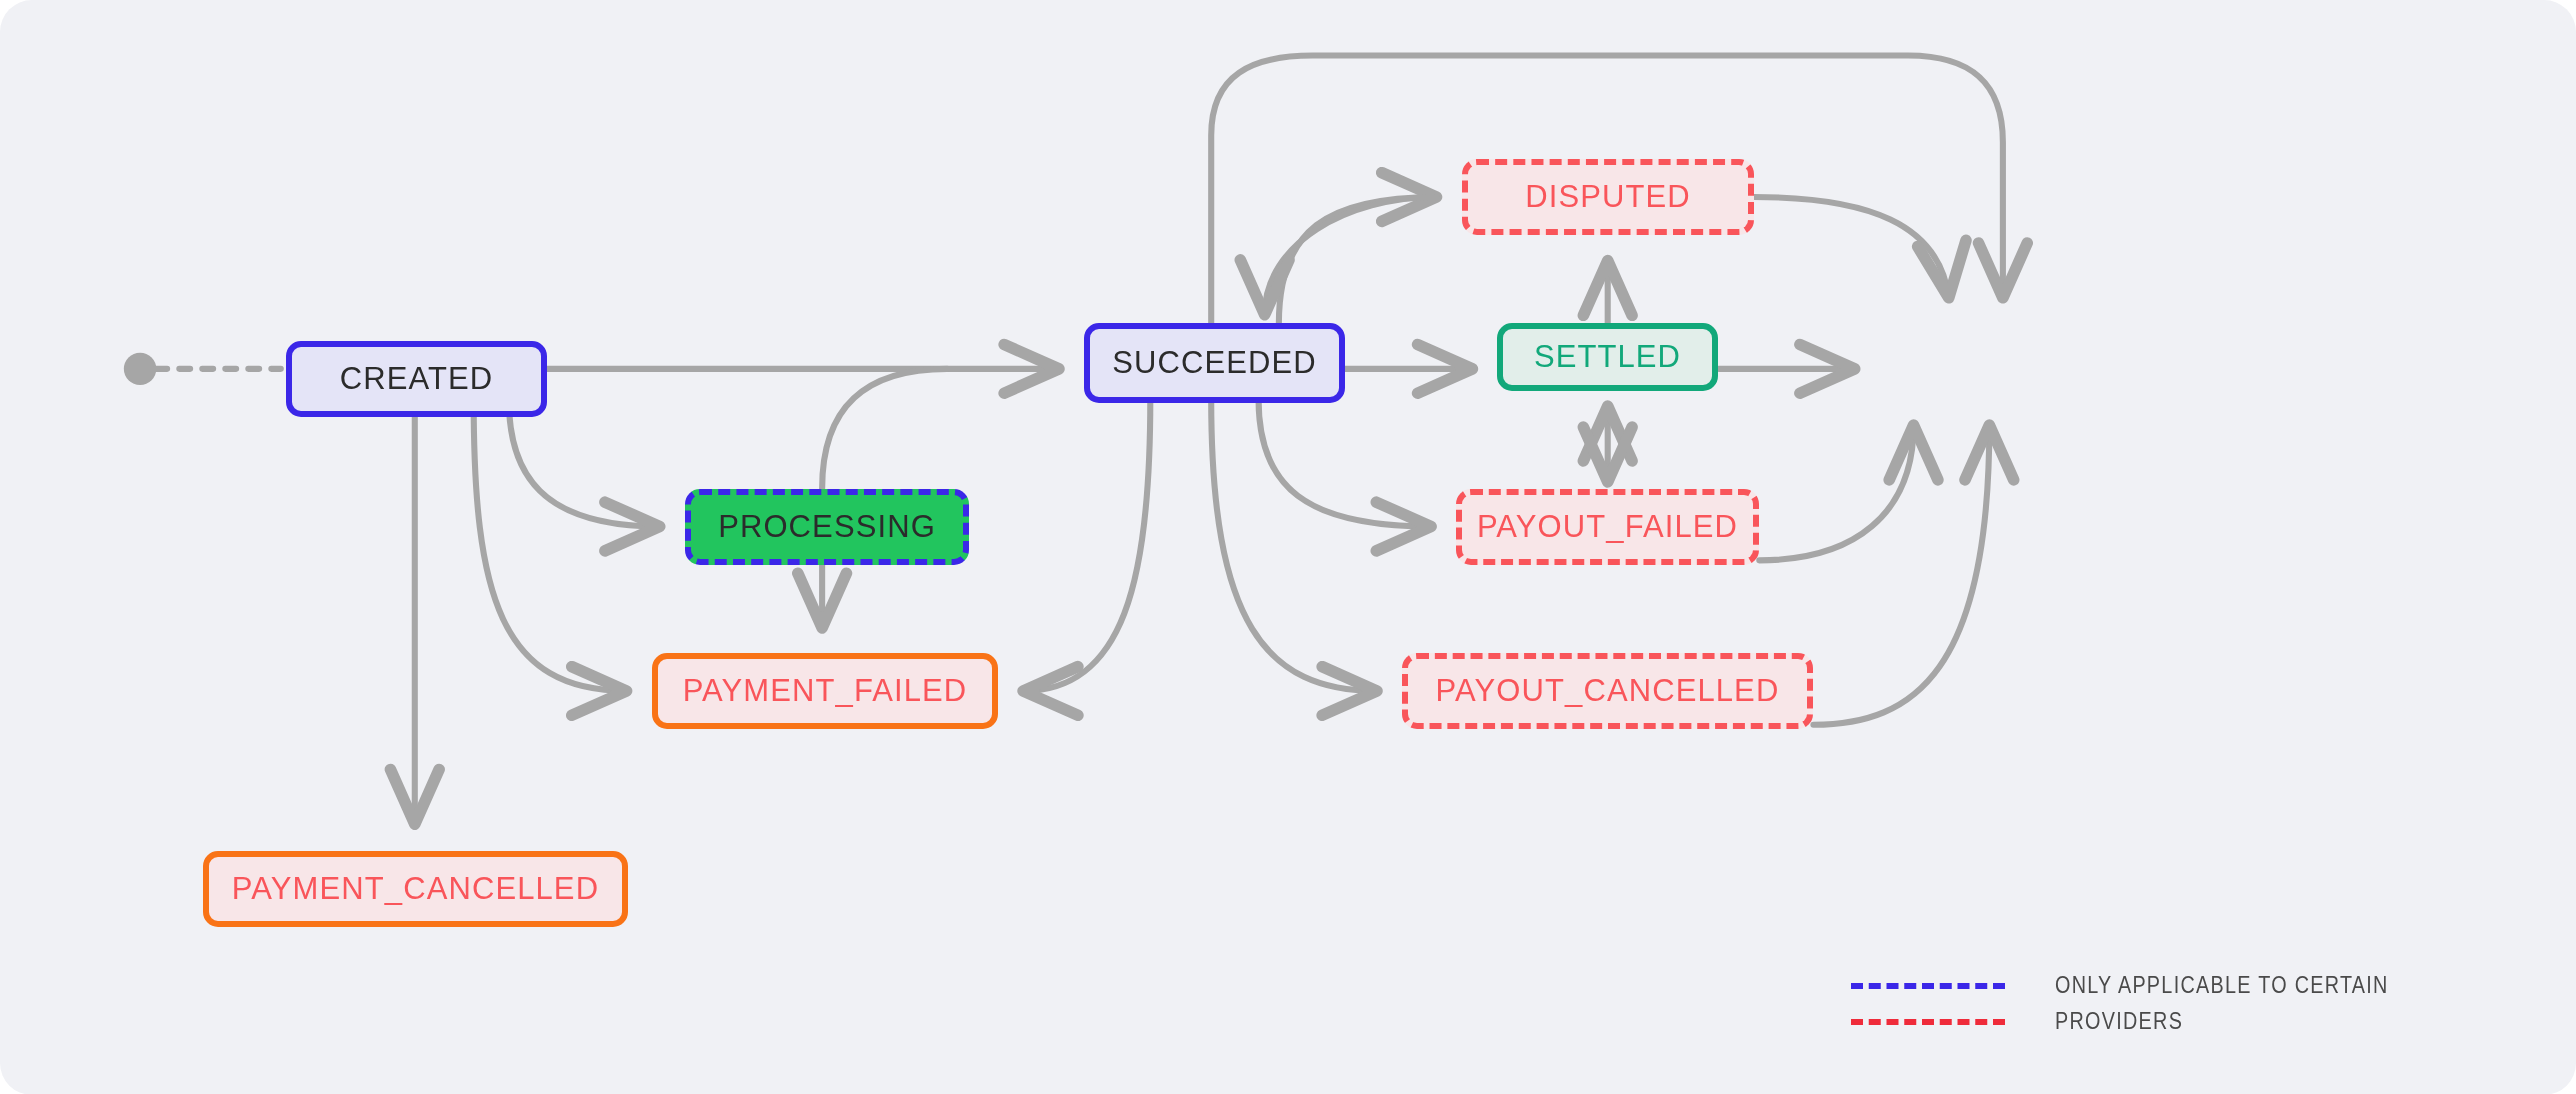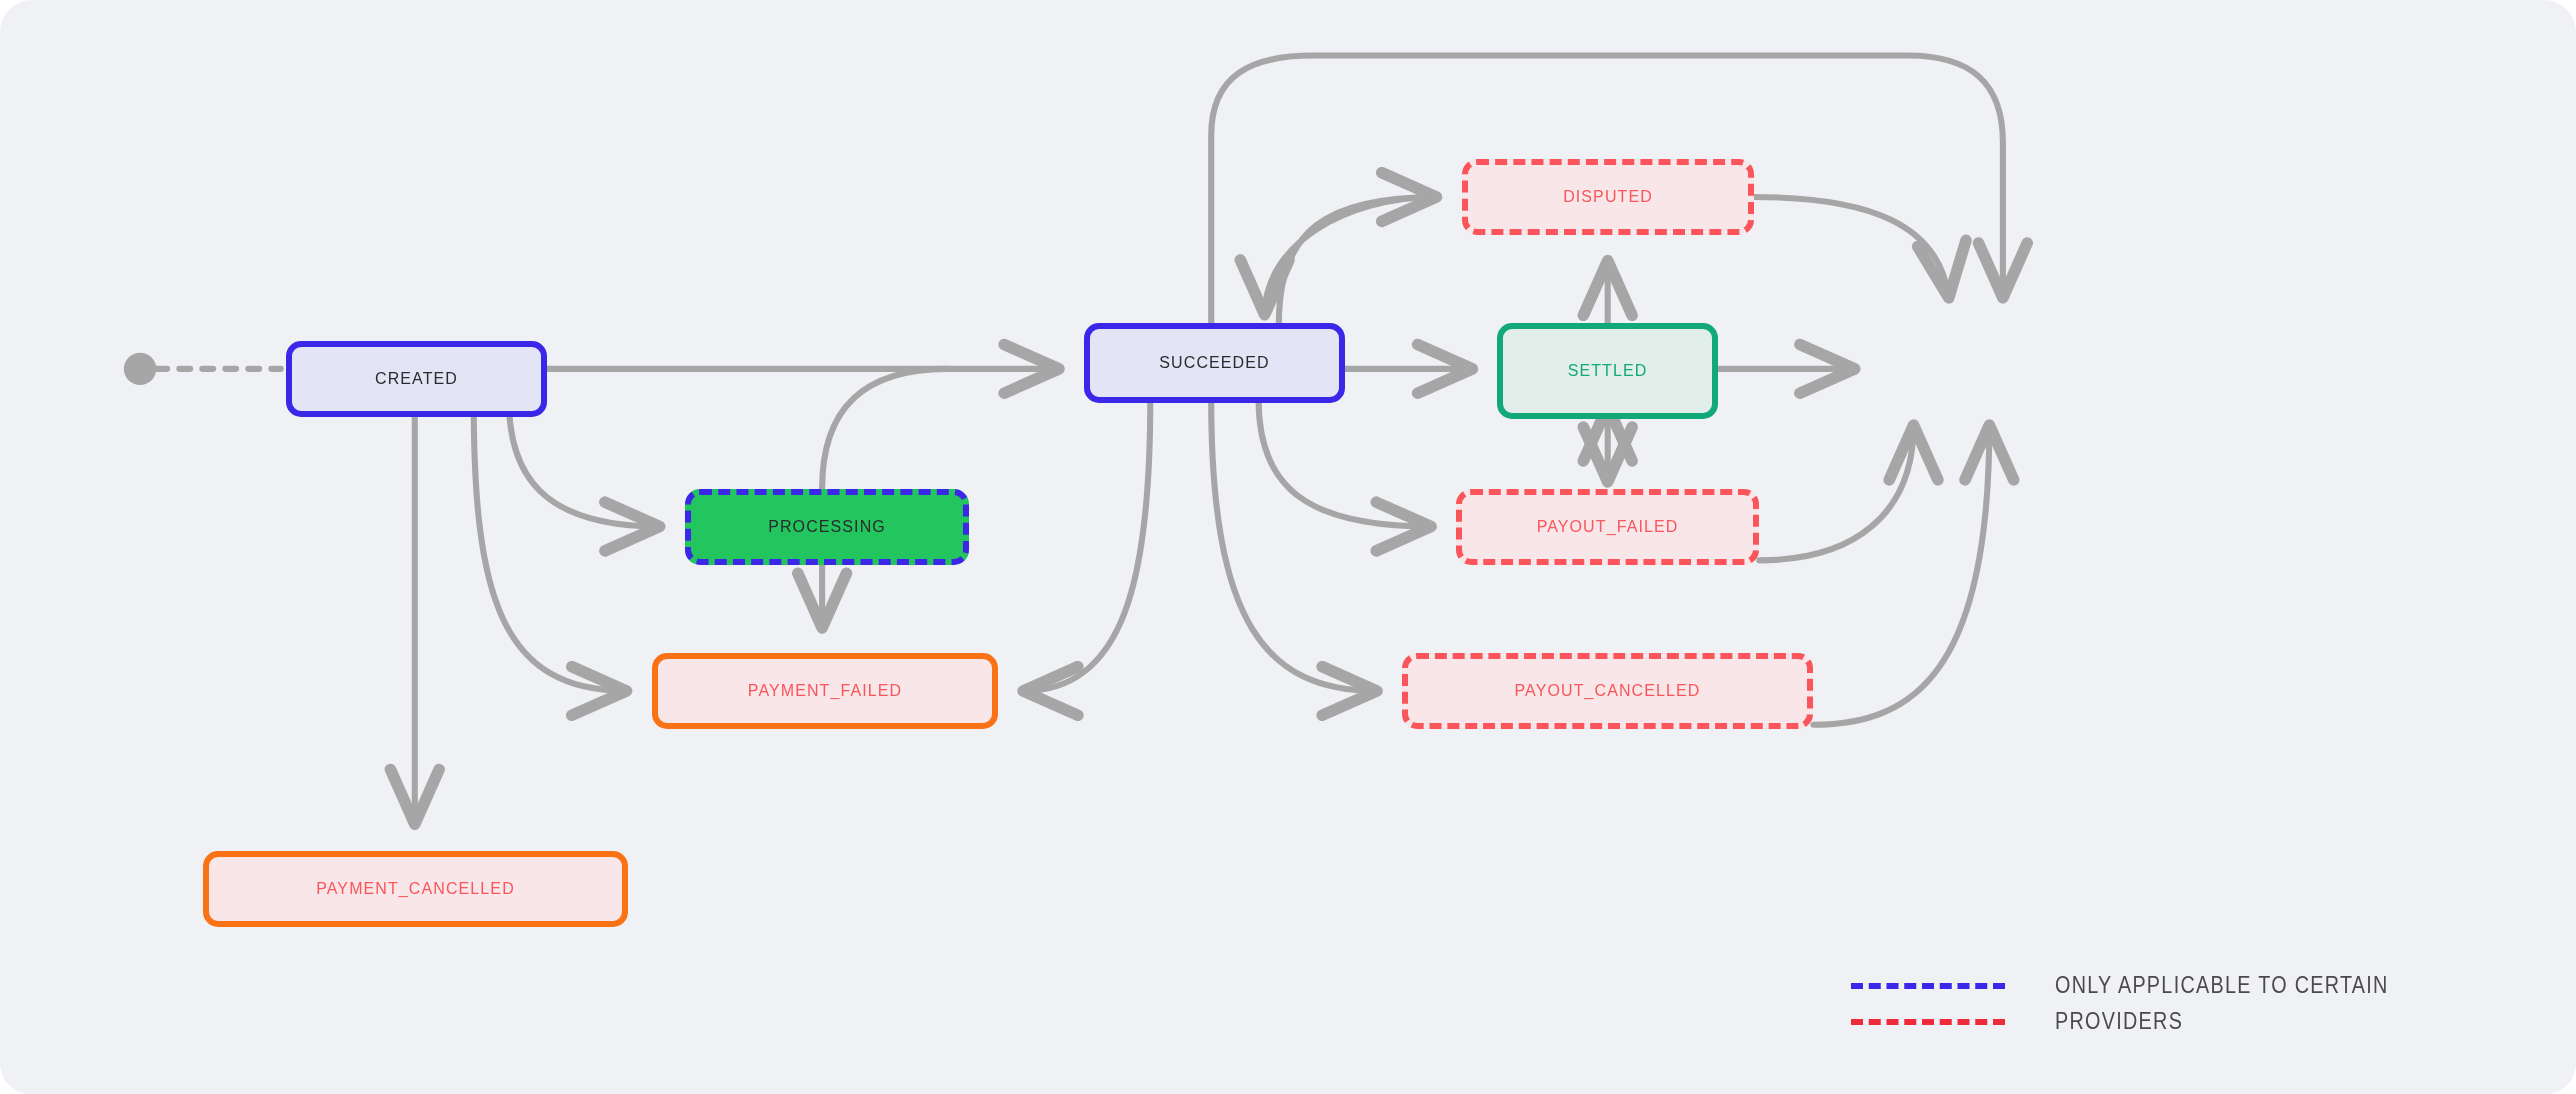--- a/index.html
+++ b/index.html
@@ -30,21 +30,21 @@
     height: 1095px;
   }
   .node {
     position: absolute;
     box-sizing: border-box;
     display: flex;
     align-items: center;
     justify-content: center;
     border-radius: 15px;
     letter-spacing: 1.1px;
-    font-size: 16px;
+    font-size: 31px;
     font-weight: 400;
     white-space: nowrap;
     z-index: 5;
   }
   .node-blue-solid {
     background: #e4e4f7;
     border: 6px solid #3b27e8;
     color: #2b2b2b;
   }
   .node-blue-dashed {
@@ -173,21 +173,21 @@
   </div>
 
   <div class="node node-blue-solid" style="left:1084px; top:323px; width:261px; height:80px;">
     <span>SUCCEEDED</span>
   </div>
 
   <div class="node node-red-dashed" style="left:1462px; top:159px; width:292px; height:76px;">
     <span>DISPUTED</span>
   </div>
 
-  <div class="node node-green-solid" style="left:1497px; top:323px; width:221px; height:96px;">
+  <div class="node node-green-solid" style="left:1497px; top:323px; width:221px; height:68px;">
     <span>SETTLED</span>
   </div>
 
   <div class="node node-red-dashed" style="left:1456px; top:489px; width:303px; height:76px;">
     <span>PAYOUT_FAILED</span>
   </div>
 
   <div class="node node-red-dashed" style="left:1402px; top:653px; width:411px; height:76px;">
     <span>PAYOUT_CANCELLED</span>
   </div>

